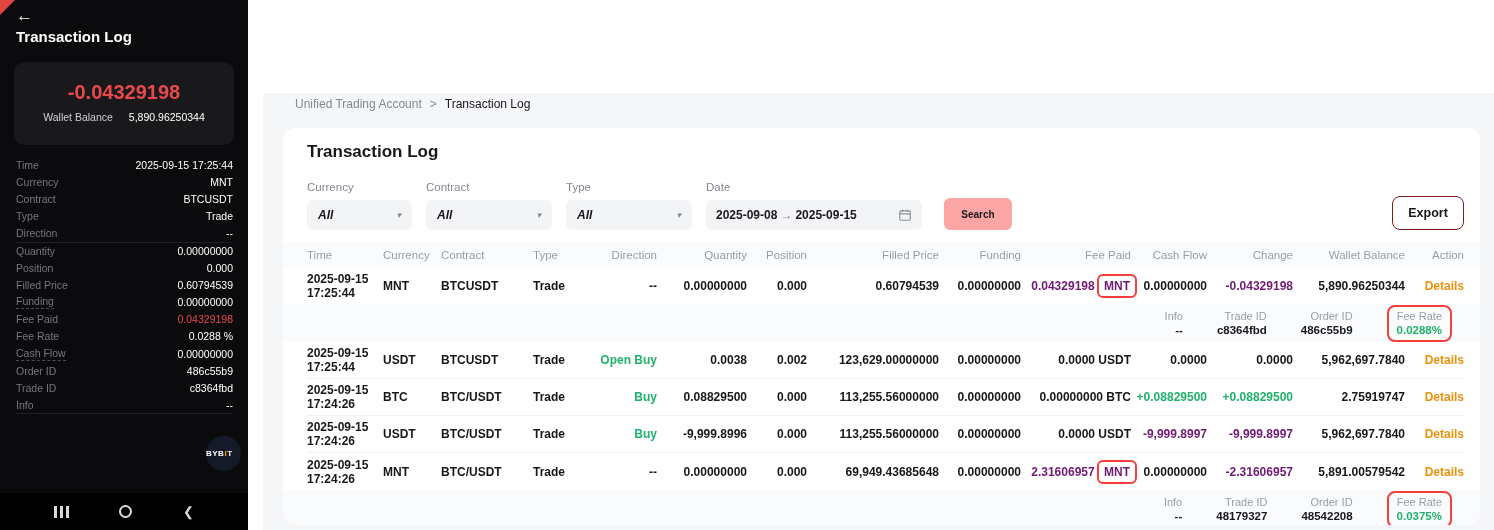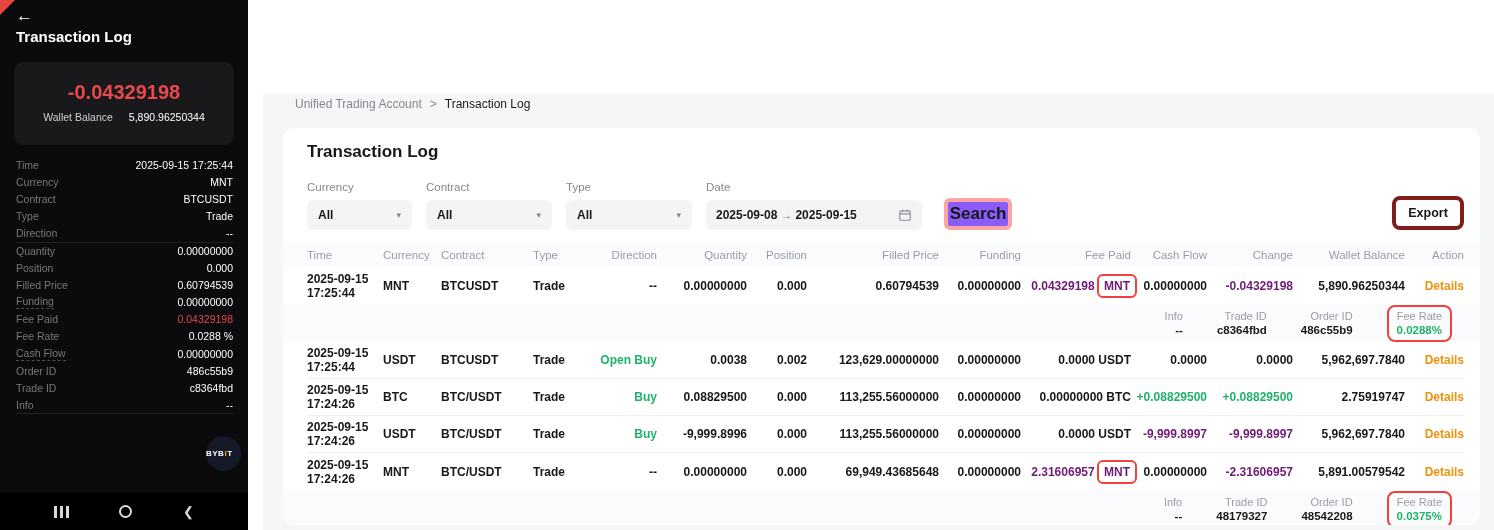--- a/index.html
+++ b/index.html
@@ -49,32 +49,32 @@
            display:flex; gap:8px; align-items:center; }
   .breadcrumb .current { color:#17181b; }
   .card { position:absolute; left:20px; top:35px; width:1197px; height:397px; background:#ffffff;
            border-radius:12px; padding:14px 16px 0 24px; overflow:hidden; }
   .card-title { font-size:17px; font-weight:700; color:#17181b; }
 
   .filters { margin-top:19px; display:flex; align-items:flex-end; gap:14px; }
   .filter-label { display:block; font-size:11.5px; color:#85888f; margin-bottom:7px; }
   .select { height:30px; background:#f3f4f6; border-radius:6px; display:flex; align-items:center;
            justify-content:space-between; padding:0 11px; font-size:12px; font-weight:700;
-           color:#17181b; cursor:pointer; }
+           color:#17181b; cursor:pointer;font-style:italic; }
   .caret { color:#85888f; font-size:9px; font-weight:400; }
   .w-currency { width:105px; } .w-contract { width:126px; } .w-type { width:126px; }
   .datebox { height:30px; width:216px; background:#f3f4f6; border-radius:6px; display:flex;
            align-items:center; gap:3px; padding:0 10px; font-size:12px; font-weight:700;
            color:#17181b; cursor:pointer; }
   .date-arrow { color:#85888f; font-weight:400; }
   .cal-icon { margin-left:auto; display:flex; }
-  .search-btn { height:32px; width:68px; margin-left:8px; background:#8b5cf6; border:4px solid #fca5a5;
-           border-radius:6px; font-size:17px; font-weight:700; color:#17181b;
+  .search-btn { height:32px; width:68px; margin-left:8px; background:#fca5a5; border:4px solid #fca5a5;
+           border-radius:6px; font-size:10px; font-weight:700; color:#17181b;
            display:flex; align-items:center; justify-content:center; cursor:pointer; }
-  .export-btn { margin-left:auto; height:34px; width:72px; background:#ffffff; border:4px solid #7f1d1d;
+  .export-btn { margin-left:auto; height:34px; width:72px; background:#ffffff; border:1px solid #7f1d1d;
            border-radius:8px; font-size:12.5px; font-weight:700; color:#17181b;
            display:flex; align-items:center; justify-content:center; cursor:pointer; }
 
   .table { margin-top:12px; }
   .grid-row { display:grid;
     grid-template-columns:76px 58px 92px 52px 72px 90px 60px 132px 82px 110px 76px 86px 112px 59px; }
   .thead { height:25px; align-items:center; background:#fafbfc; margin:0 -16px 0 -24px;
            padding:0 16px 0 24px; }
   .th { font-size:11.5px; color:#989da6; }
   .tr { height:37px; align-items:center; font-size:12px; font-weight:600; color:#17181b; }

